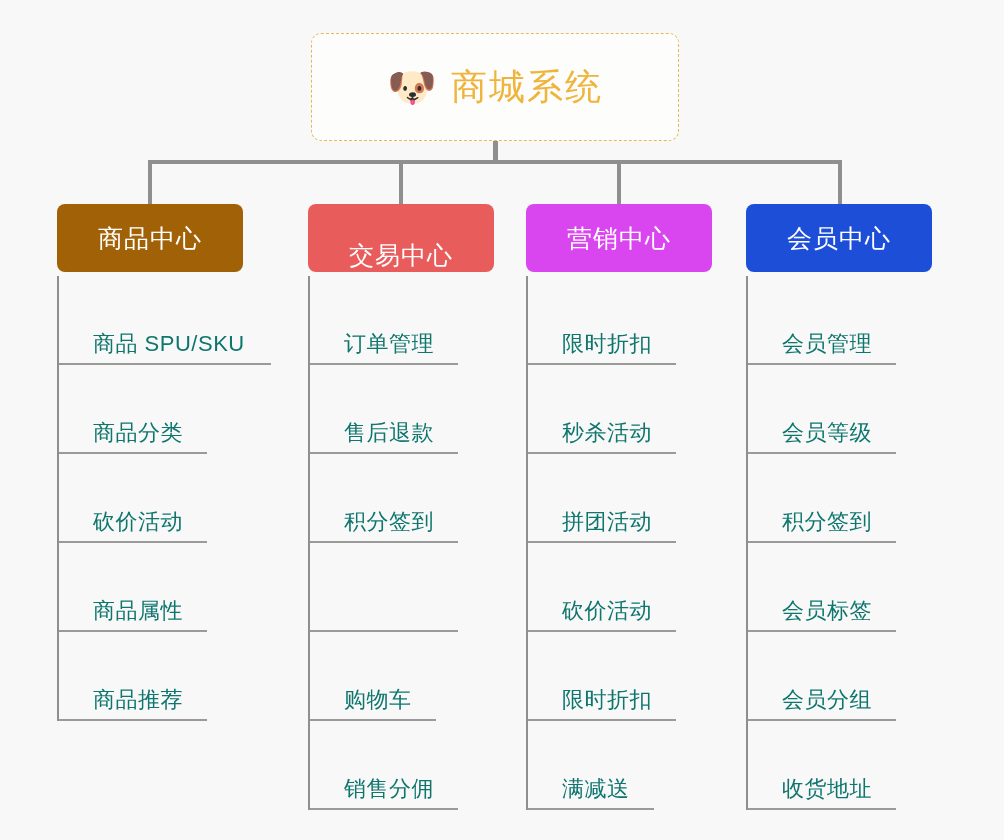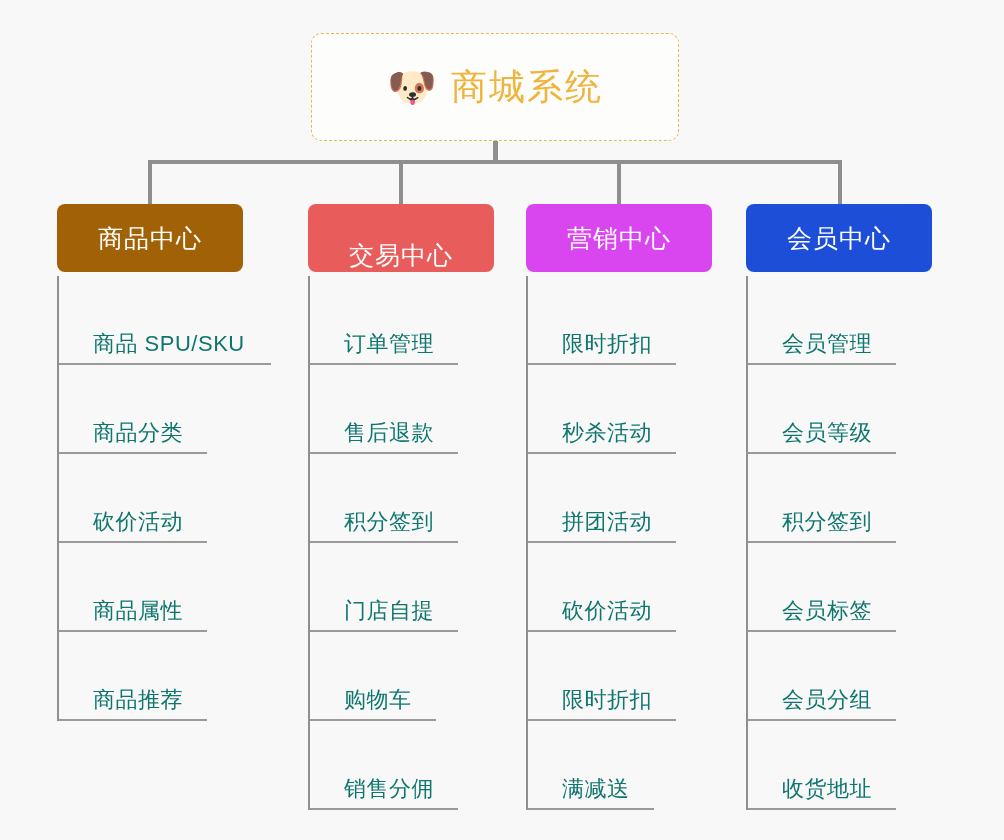--- a/index.html
+++ b/index.html
@@ -167,21 +167,20 @@
       <div class="leaf-item">
         <div class="leaf-underline" style="width:148px;"></div>
         <span class="leaf-label">售后退款</span>
       </div>
       <div class="leaf-item">
         <div class="leaf-underline" style="width:148px;"></div>
         <span class="leaf-label">积分签到</span>
       </div>
       <div class="leaf-item">
         <div class="leaf-underline" style="width:148px;"></div>
-        <span class="leaf-label">门店自提</span>
       </div>
       <div class="leaf-item">
         <div class="leaf-underline" style="width:126px;"></div>
         <span class="leaf-label">购物车</span>
       </div>
       <div class="leaf-item">
         <div class="leaf-underline" style="width:148px;"></div>
         <span class="leaf-label">销售分佣</span>
       </div>
     </div>

